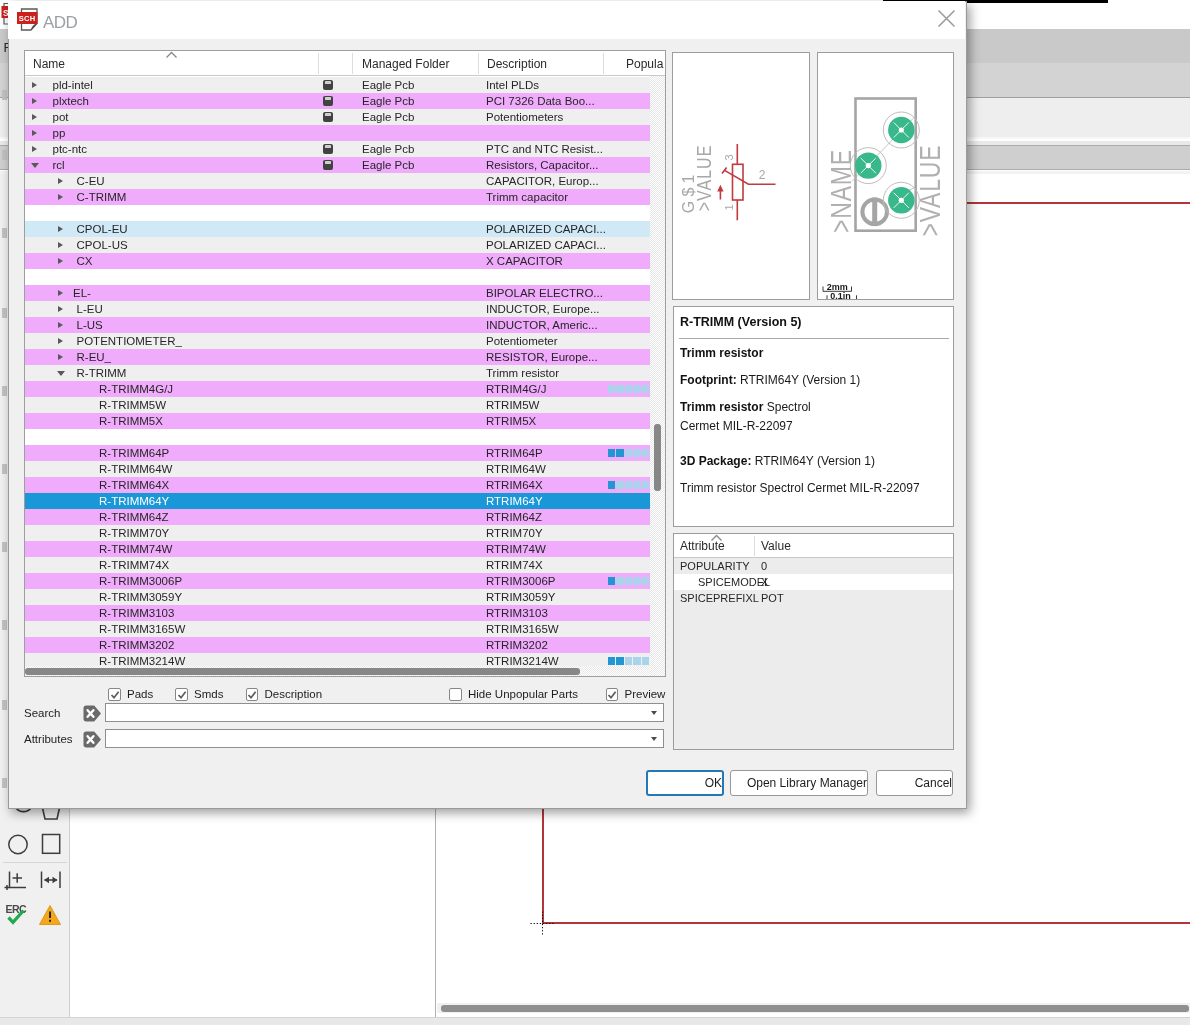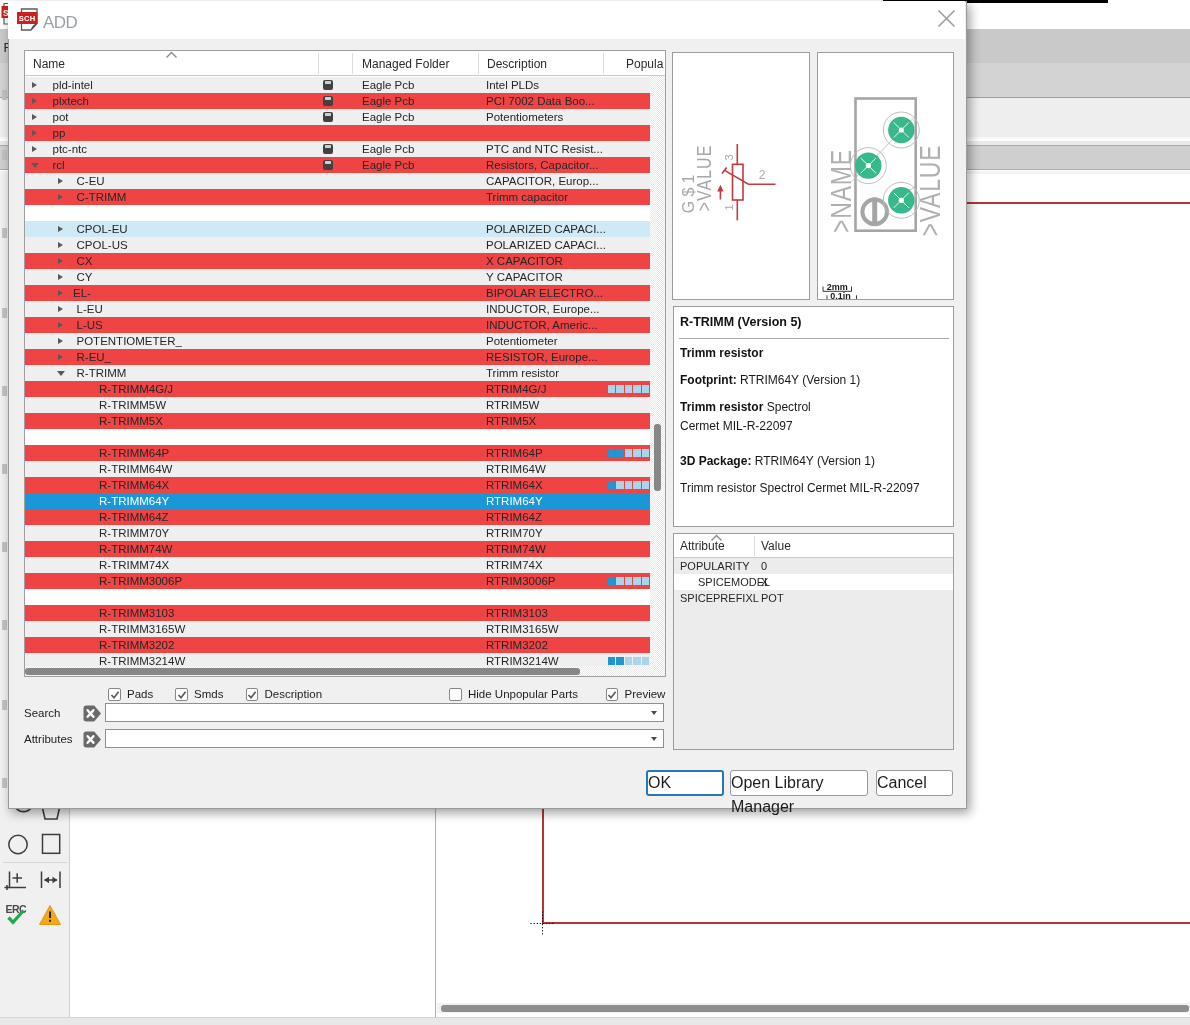--- a/index.html
+++ b/index.html
@@ -27,21 +27,21 @@
 #dtitle{left:8px;top:1px;width:957px;height:38px;background:#fff}
 #dtext{left:43px;top:13px;font-size:17px;letter-spacing:-0.6px;color:#9aa0a4}
 
 #list{left:24px;top:50px;width:642px;height:627px;background:#fff;border:1px solid #9e9e9e}
 #lhead{left:25px;top:51px;width:640px;height:25px;background:#fff;border-bottom:1px solid #c9c9c9}
 .hsep{position:absolute;top:53px;width:1px;height:21px;background:#dcdcdc}
 .htxt{position:absolute;top:52px;height:24px;line-height:24px;font-size:12px;color:#2a2a2a}
 #lbody{left:25px;top:76px;width:640px;height:590px;overflow:hidden;background:#fff}
 .lr{position:absolute;left:0;width:625px;height:16px;font-size:11.5px;line-height:16px;color:#262626}
 .lr.odd{background:#efefef}
-.lr.even{background:#ef4444}
+.lr.even{background:#f0abfc}
 .lr.sel{background:#1a97d7;color:#fff}
 .lr.hov{background:#cfe9f6}
 .lr span{position:absolute;white-space:pre}
 .nm{top:0}
 .mg{left:337px;top:0}
 .ds{left:461px;top:0}
 .tr{position:absolute;top:4.5px;width:0;height:0;border-left:5.5px solid #595959;border-top:3.8px solid transparent;border-bottom:3.8px solid transparent}
 .td{position:absolute;top:5.5px;width:0;height:0;border-top:5.5px solid #595959;border-left:4.2px solid transparent;border-right:4.2px solid transparent}
 .dk{left:297.5px;top:3px;width:10.5px;height:10px;background:#424242;border-radius:2px}
 .dks{position:absolute;left:2.2px;top:1.2px;width:6px;height:2.6px;background:#cfcfcf;border-radius:0.5px}
@@ -67,21 +67,21 @@
 #attrsep{left:754px;top:536px;width:1px;height:20px;background:#dcdcdc}
 .atxt{position:absolute;font-size:12px;color:#2a2a2a}
 .arow{position:absolute;left:674px;width:279px;height:16px;font-size:11px;line-height:16px;color:#262626}
 .arow span{position:absolute;white-space:pre}
 
 .it{position:absolute;left:680px;width:270px;font-size:12px;color:#1a1a1a;white-space:pre}
 .it b{font-weight:bold;color:#111}
 #infoline{left:679px;top:338px;width:270px;height:1px;background:#a9a9a9}
 
 .btn{position:absolute;top:770px;height:26px;background:#fff;border:1px solid #989898;border-radius:3px;
-font-size:16px;color:#1d1d1d;text-align:left;line-height:24px}
+font-size:12px;color:#1d1d1d;text-align:right;line-height:24px}
 #okbtn{left:646px;width:78px;border:2px solid #2678b5;line-height:22px}
 #olmbtn{left:730px;width:138px}
 #cancelbtn{left:876px;width:77px}
 </style></head><body>
 <div id="mwtitle" class="abs"></div>
 <div id="blackstrip" class="abs"></div>
 <div id="band1" class="abs"></div>
 <div id="band2" class="abs"></div>
 <div id="band3" class="abs"></div>
 <div id="band4" class="abs"></div>
@@ -169,21 +169,21 @@
 <span class="nm" style="left:27.5px">pld-intel</span>
 <span class="dk"><span class="dks"></span></span>
 <span class="mg">Eagle Pcb</span>
 <span class="ds">Intel PLDs</span>
 </div>
 <div class="lr even" style="top:17px">
 <i class="tr" style="left:6.5px"></i>
 <span class="nm" style="left:27.5px">plxtech</span>
 <span class="dk"><span class="dks"></span></span>
 <span class="mg">Eagle Pcb</span>
-<span class="ds">PCI 7002 Data Boo...</span>
+<span class="ds">PCI 7326 Data Boo...</span>
 </div>
 <div class="lr odd" style="top:33px">
 <i class="tr" style="left:6.5px"></i>
 <span class="nm" style="left:27.5px">pot</span>
 <span class="dk"><span class="dks"></span></span>
 <span class="mg">Eagle Pcb</span>
 <span class="ds">Potentiometers</span>
 </div>
 <div class="lr even" style="top:49px">
 <i class="tr" style="left:6.5px"></i>
@@ -221,25 +221,20 @@
 <div class="lr odd" style="top:161px">
 <i class="tr" style="left:33px"></i>
 <span class="nm" style="left:51.5px">CPOL-US</span>
 <span class="ds">POLARIZED CAPACI...</span>
 </div>
 <div class="lr even" style="top:177px">
 <i class="tr" style="left:33px"></i>
 <span class="nm" style="left:51.5px">CX</span>
 <span class="ds">X CAPACITOR</span>
 </div>
-<div class="lr odd" style="top:193px">
-<i class="tr" style="left:33px"></i>
-<span class="nm" style="left:51.5px">CY</span>
-<span class="ds">Y CAPACITOR</span>
-</div>
 <div class="lr even" style="top:209px">
 <i class="tr" style="left:33px"></i>
 <span class="nm" style="left:48px">EL-</span>
 <span class="ds">BIPOLAR ELECTRO...</span>
 </div>
 <div class="lr odd" style="top:225px">
 <i class="tr" style="left:33px"></i>
 <span class="nm" style="left:51.5px">L-EU</span>
 <span class="ds">INDUCTOR, Europe...</span>
 </div>
@@ -312,20 +307,24 @@
 <span class="ds">RTRIM74W</span>
 </div>
 <div class="lr odd" style="top:481px">
 <span class="nm" style="left:74px">R-TRIMM74X</span>
 <span class="ds">RTRIM74X</span>
 </div>
 <div class="lr even" style="top:497px">
 <span class="nm" style="left:74px">R-TRIMM3006P</span>
 <span class="ds">RTRIM3006P</span>
 <span class="bars"><i style="left:582.5px;background:#2196d3"></i><i style="left:591.0px;background:#a9d4ec"></i><i style="left:599.5px;background:#a9d4ec"></i><i style="left:608.0px;background:#a9d4ec"></i><i style="left:616.5px;background:#a9d4ec"></i></span>
+</div>
+<div class="lr odd" style="top:513px">
+<span class="nm" style="left:74px">R-TRIMM3059Y</span>
+<span class="ds">RTRIM3059Y</span>
 </div>
 <div class="lr even" style="top:529px">
 <span class="nm" style="left:74px">R-TRIMM3103</span>
 <span class="ds">RTRIM3103</span>
 </div>
 <div class="lr odd" style="top:545px">
 <span class="nm" style="left:74px">R-TRIMM3165W</span>
 <span class="ds">RTRIM3165W</span>
 </div>
 <div class="lr even" style="top:561px">

